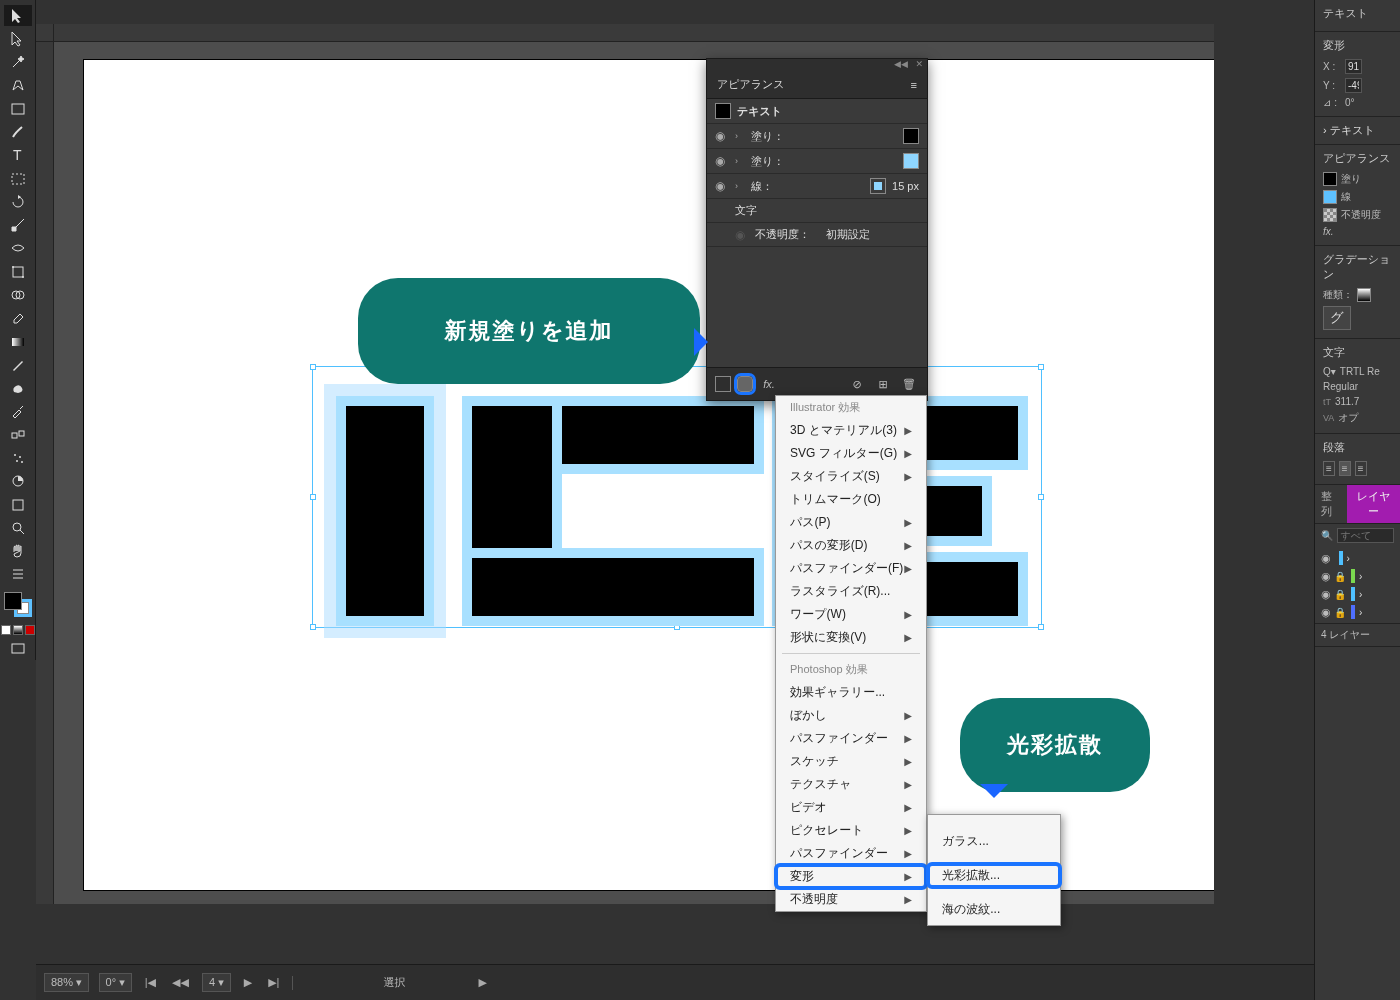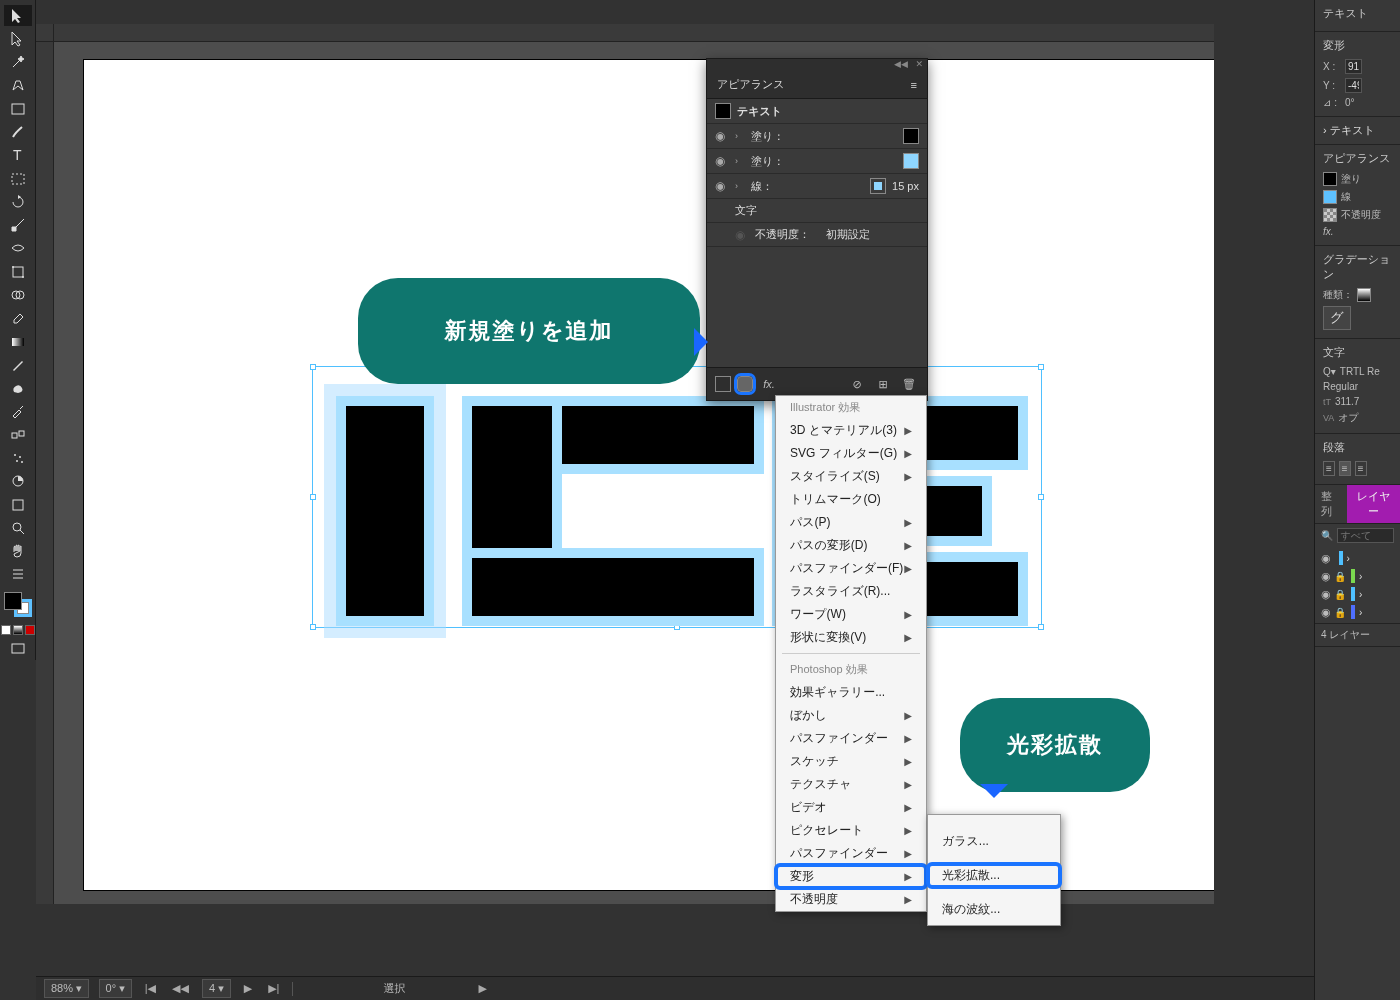--- a/index.html
+++ b/index.html
@@ -227,21 +227,21 @@
   .r-row .lbl { width:18px; }
   .r-row input { width:17px; background:#2a2a2a; border:1px solid #555; color:#ddd; font-size:10px; padding:1px 2px; }
   .r-sw { width:14px;height:14px;border:1px solid #888; display:inline-block; }
   .sw-black{background:#000;} .sw-blue{background:#5ec1ff;} .sw-check{background:repeating-conic-gradient(#888 0 25%,#ccc 0 50%) 0/6px 6px;}
 
   
   .statusbar {
     position:absolute;
     left:36px; bottom:0;
     right:86px;
-    height: 24px;
+    height: 36px;
     background: #2e2e2e;
     border-top:1px solid #1a1a1a;
     display:flex; align-items:center;
     gap:10px;
     padding: 0 8px;
     color:#bbb;
     font-size:11px;
   }
   .statusbar .sep { width:1px; height:14px; background:#555; }
   .statusbar .dd { background:#3a3a3a; padding:2px 6px; border:1px solid #555; }

